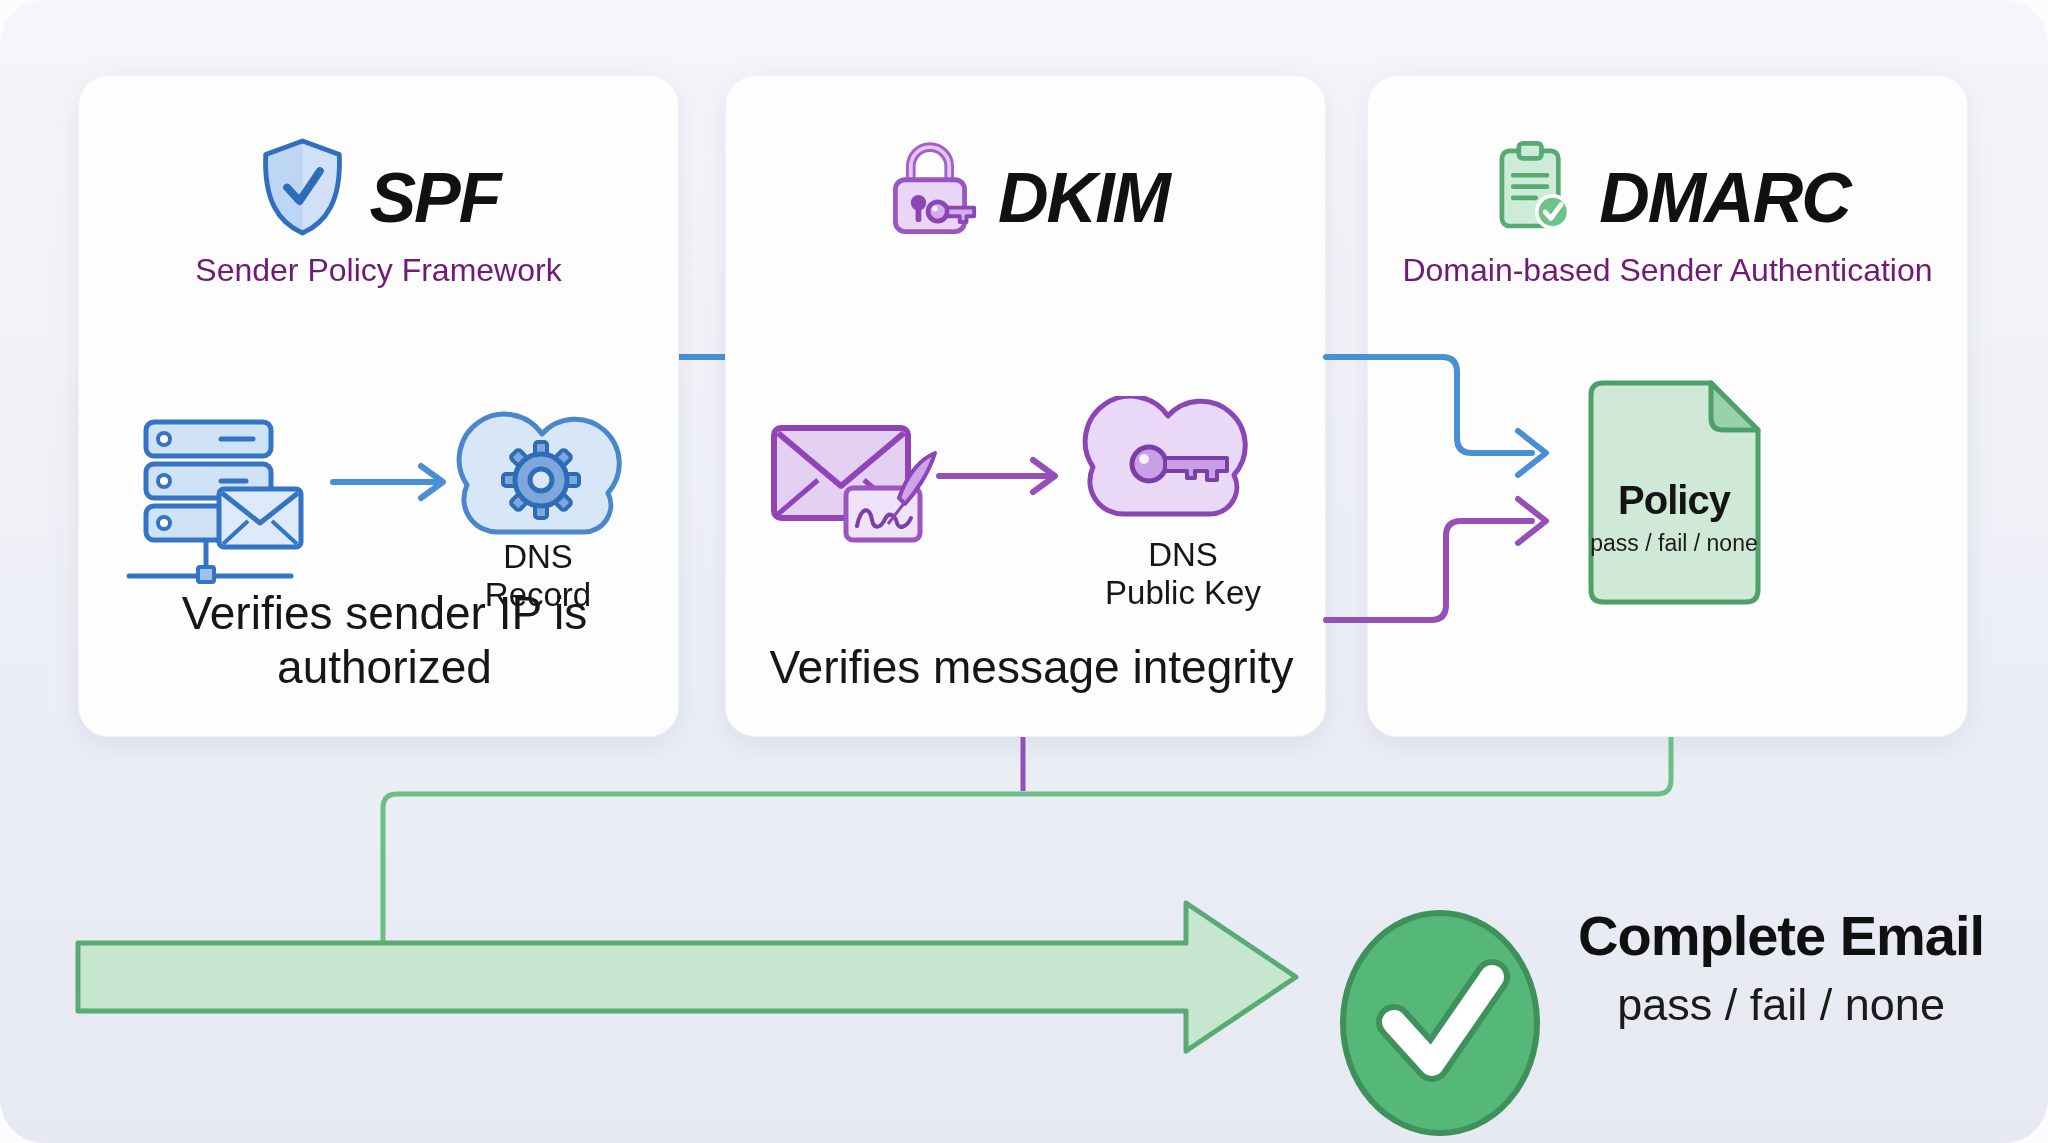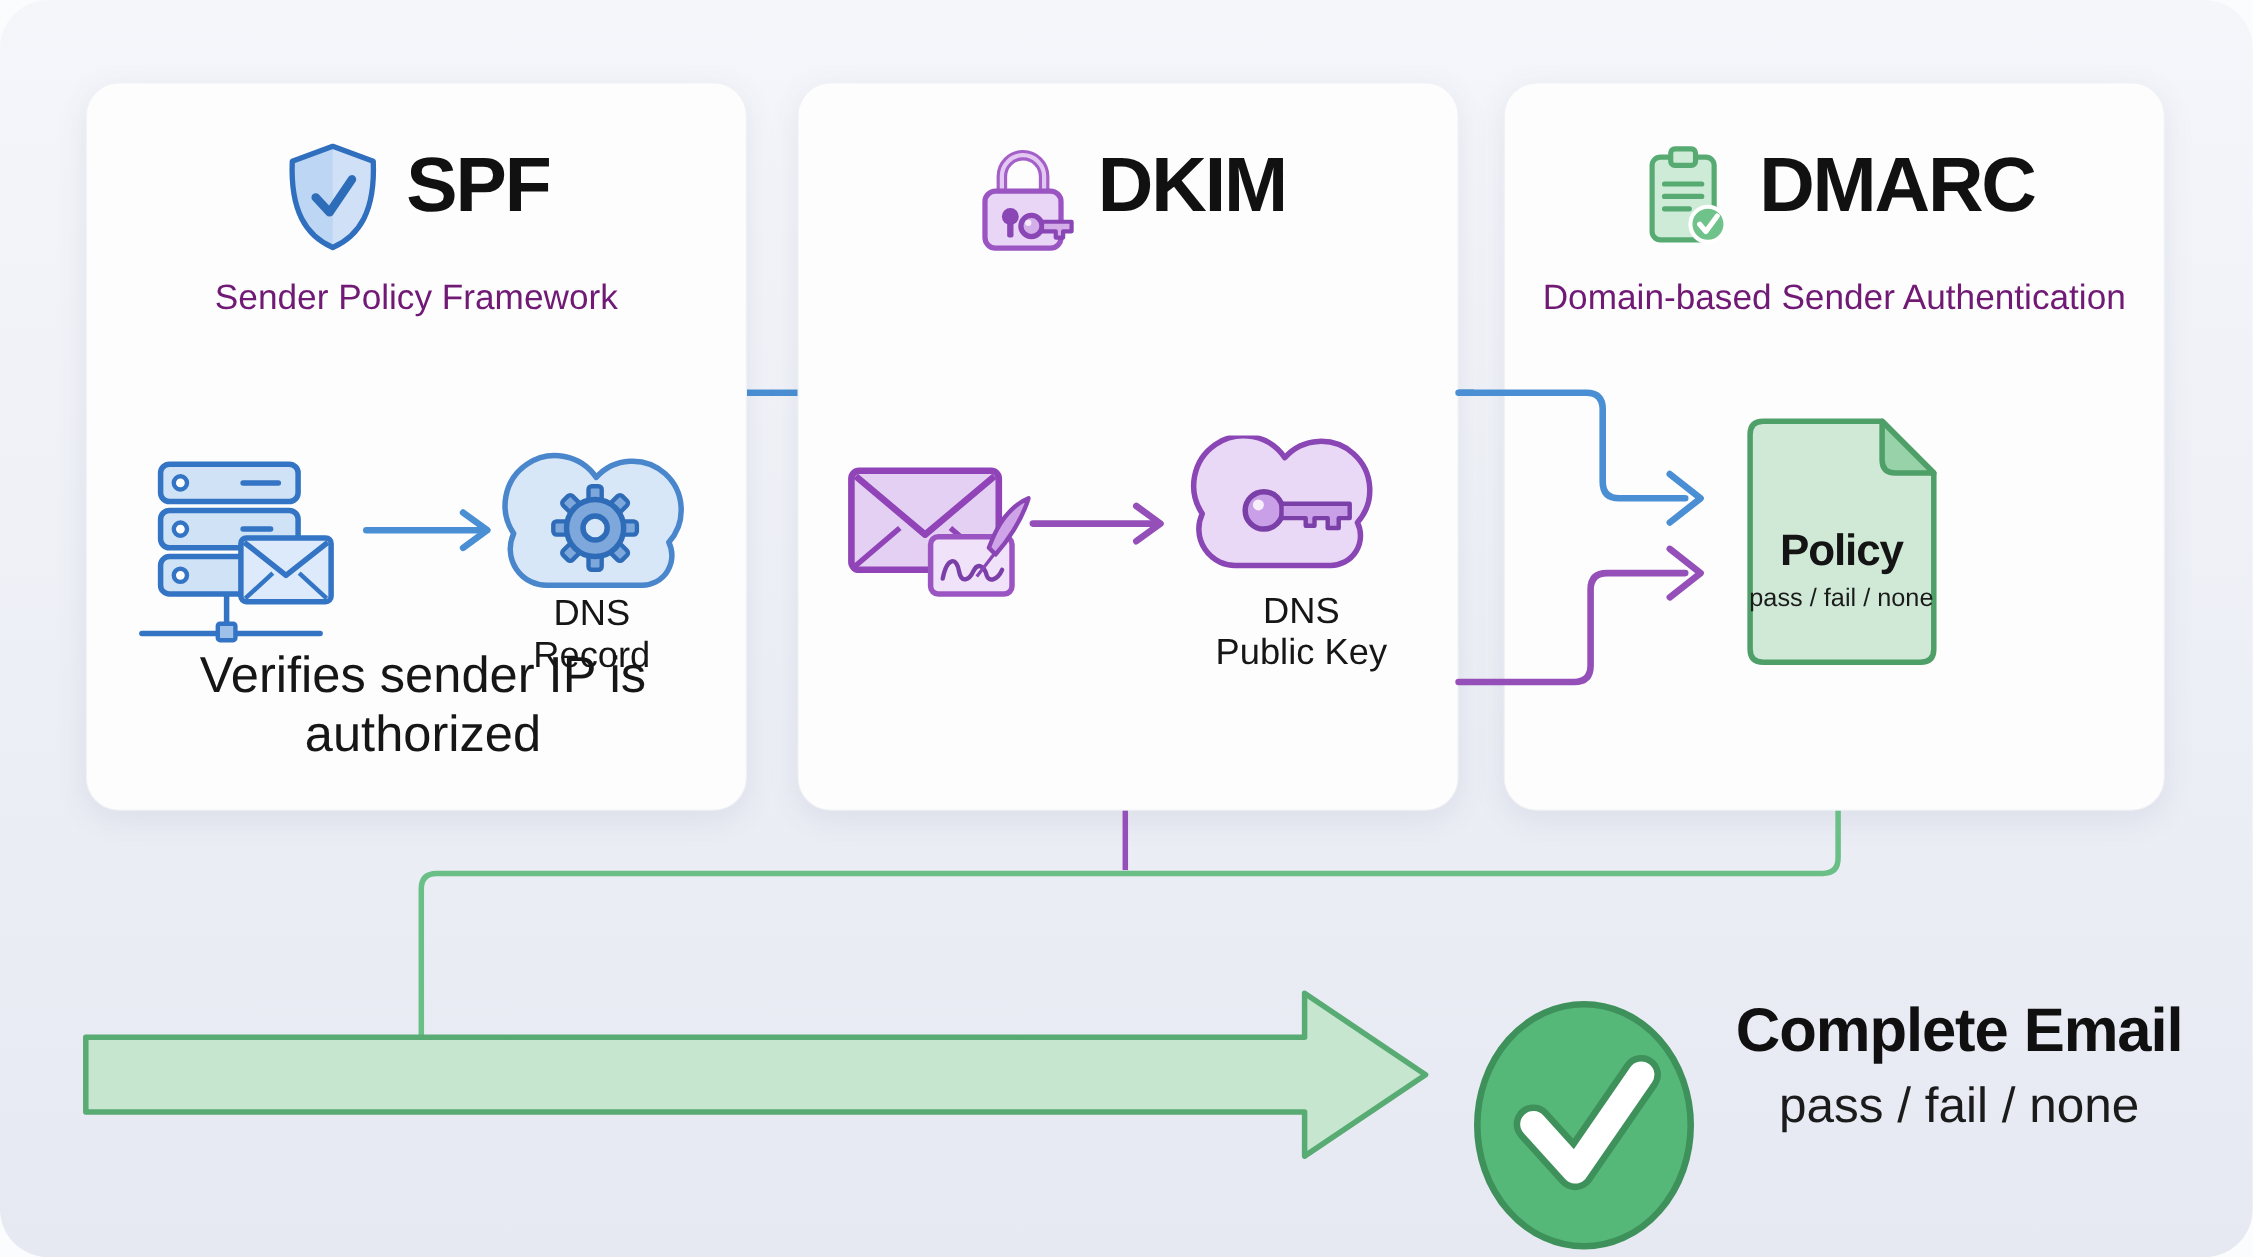--- a/index.html
+++ b/index.html
@@ -12,21 +12,21 @@
   .layer{position:absolute;left:0;top:0;width:2048px;height:1143px;pointer-events:none;}
   .card{
     position:absolute;top:75px;width:601px;height:662px;background:#fdfdfe;
     border-radius:30px;border:1px solid #f0f1f6;
     box-shadow:0 8px 28px rgba(80,90,130,.10);
     box-sizing:border-box;text-align:center;z-index:2;
   }
   .card-spf{left:78px;}
   .card-dkim{left:725px;}
   .card-dmarc{left:1367px;}
-  .card-header{display:flex;align-items:flex-start;justify-content:center;gap:20px;margin-top:52px;height:110px;}
+  .card-header{display:flex;align-items:flex-end;justify-content:center;gap:20px;margin-top:52px;height:110px;font-style:italic;}
   .card-title{font-size:70px;font-weight:900;letter-spacing:-2px;color:#111;}
   .card-subtitle{margin-top:14px;font-size:32px;color:#701a75;}
   .card-caption{position:absolute;left:0;right:0;bottom:42px;font-size:46px;color:#161616;padding-left:12px;}
   .illus{position:absolute;}
   .svg-label{font-family:"Liberation Sans",sans-serif;font-size:33px;fill:#161616;}
   .result-text{position:absolute;left:1578px;top:903px;z-index:3;text-align:center;}
   .result-title{font-size:56px;line-height:66px;font-weight:900;letter-spacing:-1px;color:#101010;}
   .result-options{margin-top:10px;font-size:45px;color:#1b1b1b;}
 </style>
 </head>
@@ -140,20 +140,21 @@
         <g fill="#c9a0e8" stroke="#7b3fa8" stroke-width="5" stroke-linejoin="round">
           <circle cx="388" cy="68" r="17"></circle>
           <path d="M404,62 H466 V75 H456 V84 H446 V75 H434 V82 H426 V75 H404 Z" stroke-width="4"></path>
         </g>
         <circle cx="383" cy="63" r="5" fill="#f6effb"></circle>
       </g>
       <text class="svg-label" x="422" y="170" text-anchor="middle">DNS</text>
       <text class="svg-label" x="422" y="208" text-anchor="middle">Public Key</text>
     </svg>
 
+    <div class="card-caption">Verifies message integrity</div>
   </div>
 
   <div class="card card-dmarc">
     <div class="card-header">
       <svg width="94" height="102" viewBox="0 0 100 105">
         <rect x="18" y="14" width="60" height="80" rx="8" fill="#cdebd6" stroke="#57ab72" stroke-width="5"></rect>
         <rect x="36" y="6" width="24" height="16" rx="4" fill="#cdebd6" stroke="#57ab72" stroke-width="5"></rect>
         <path d="M30,40 H66 M30,52 H66 M30,64 H54" stroke="#57ab72" stroke-width="5" stroke-linecap="round"></path>
         <circle cx="72" cy="79" r="17" fill="#6fc28a" stroke="#ffffff" stroke-width="4"></circle>
         <path d="M64,79 L70,86 L81,71" fill="none" stroke="#ffffff" stroke-width="5" stroke-linecap="round" stroke-linejoin="round"></path>

